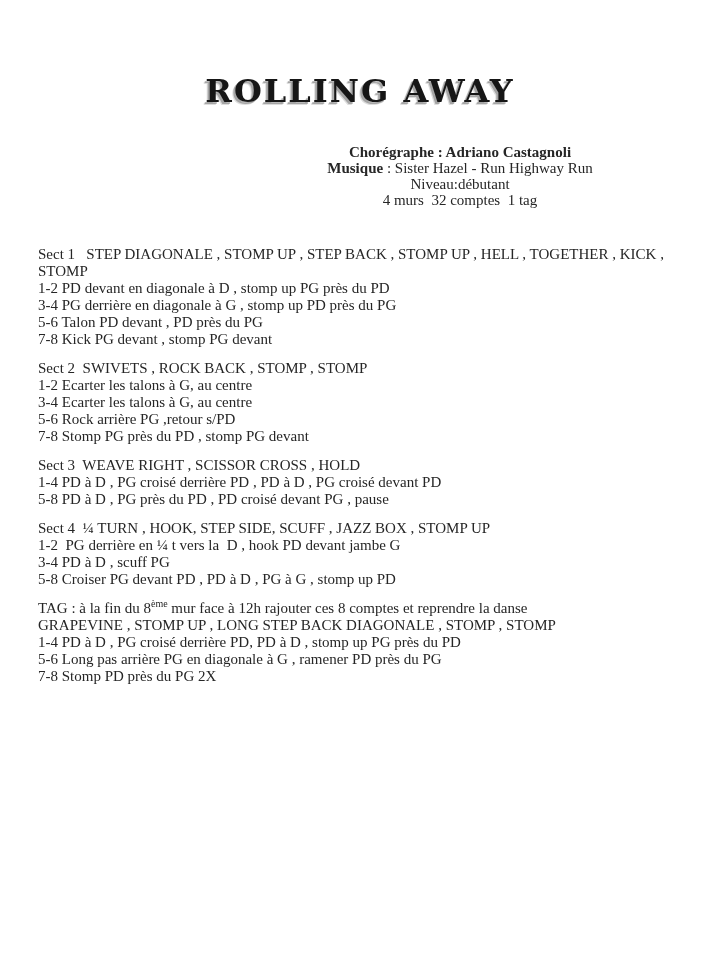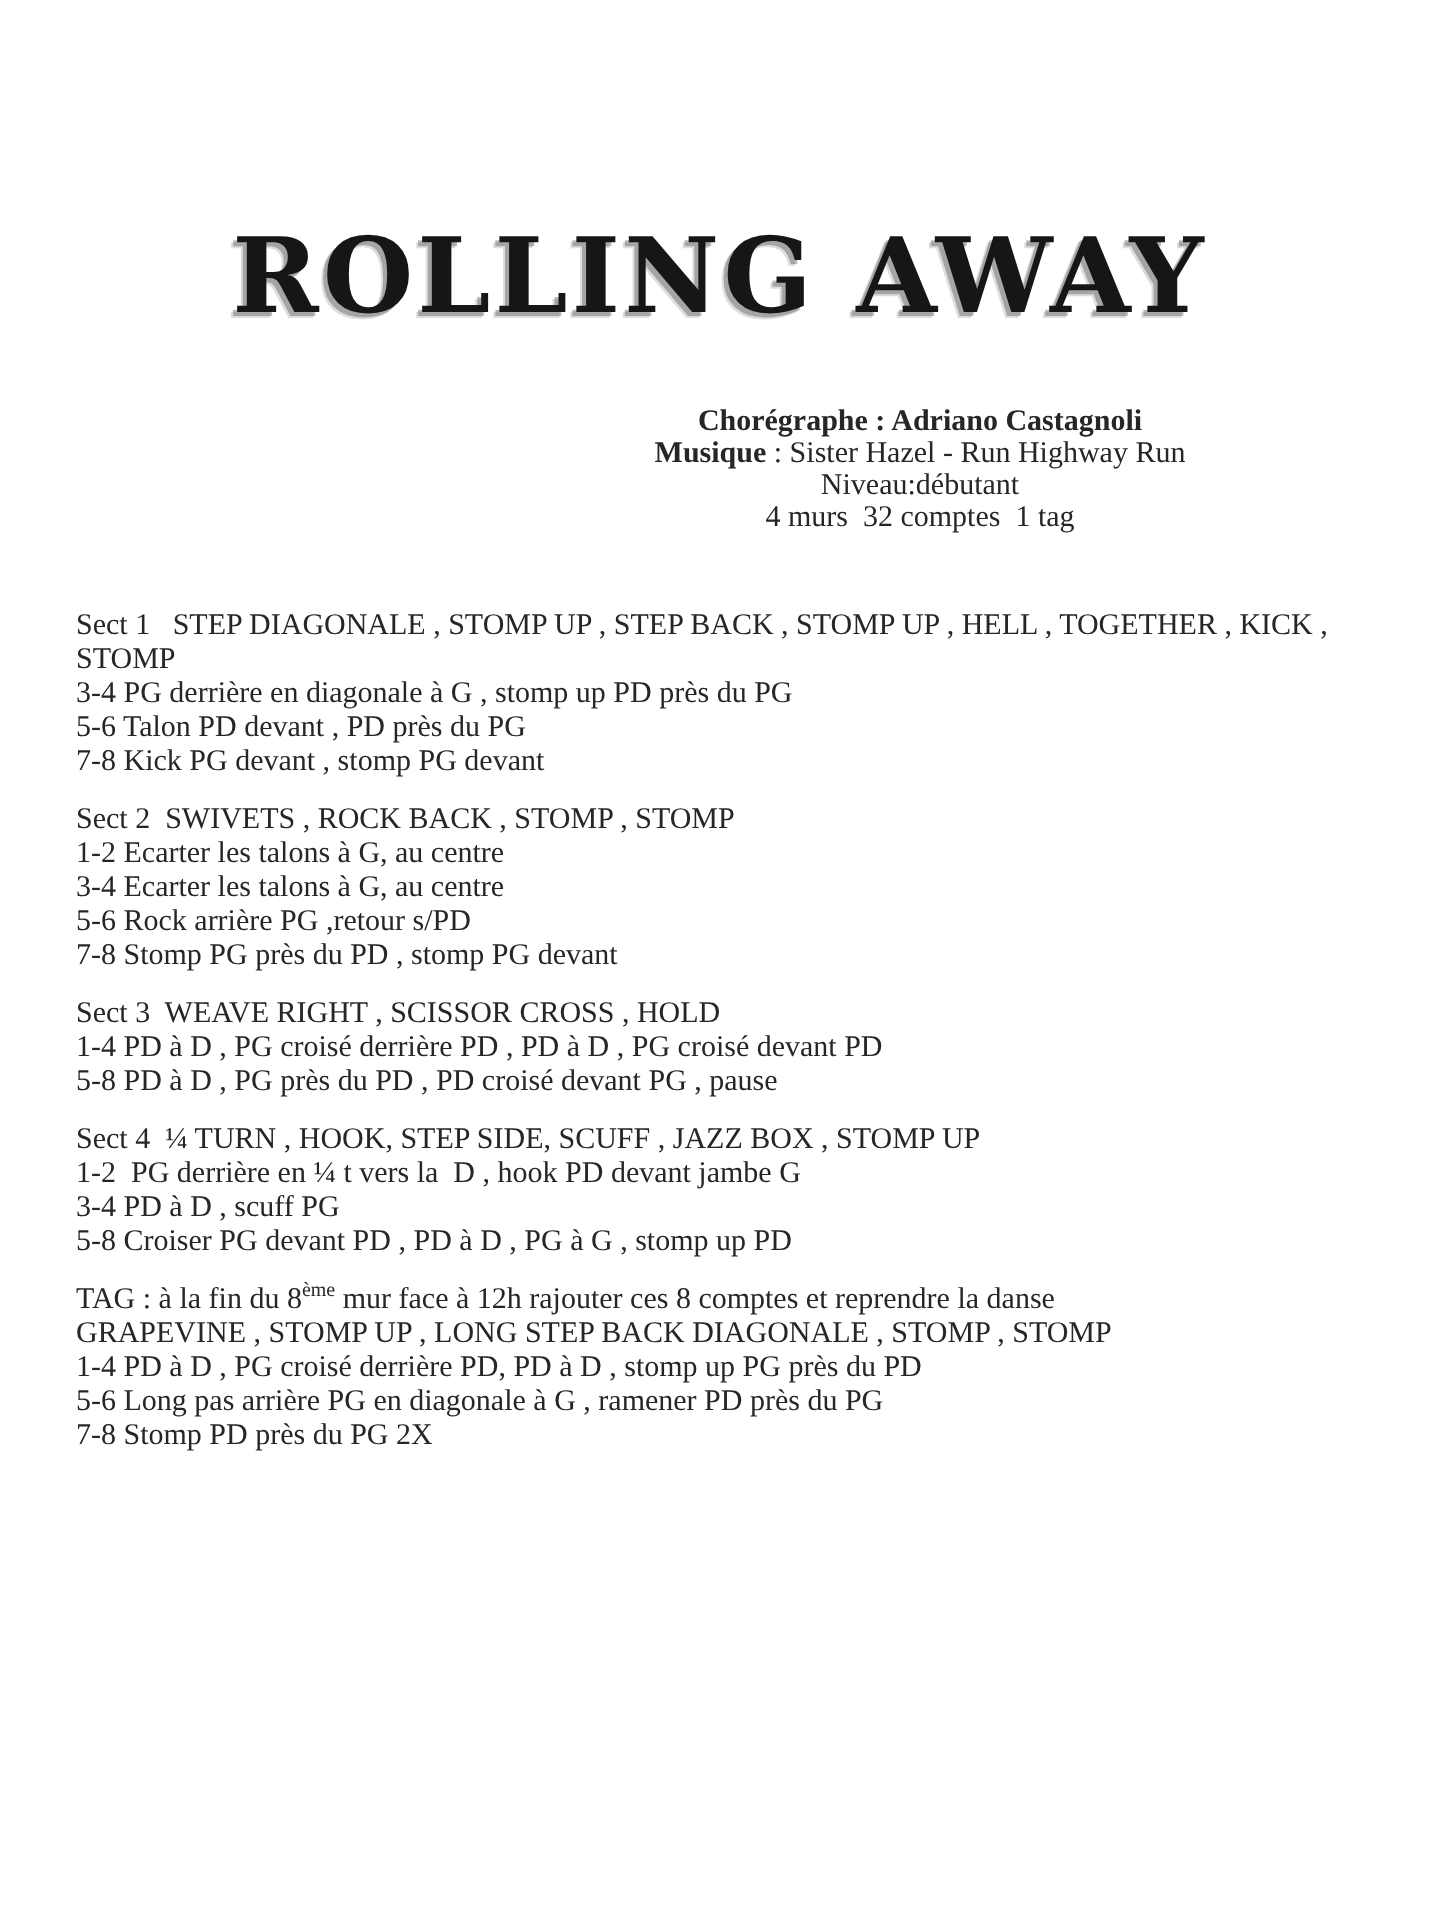--- a/index.html
+++ b/index.html
@@ -7,25 +7,25 @@
   .page {
     position: relative;
     width: 720px;
     height: 960px;
     background: #ffffff;
     overflow: hidden;
     font-family: "Liberation Serif", serif;
     color: #262626;
   }
   .title {
-    margin-top: 108px;
+    margin-top: 72px;
     text-align: center;
     font-family: "DejaVu Serif", serif;
     font-weight: bold;
-    font-size: 52px;
+    font-size: 32px;
     letter-spacing: 2px;
     color: #161616;
     text-shadow: -2px 2px 0 rgba(60,60,60,0.35), -3px 3px 0 rgba(120,120,120,0.25);
     white-space: nowrap;
   }
   .meta {
     margin-top: 34px;
     margin-left: 200px;
     font-size: 15px;
     line-height: 16px;
@@ -59,20 +59,21 @@
     <div class="meta-line strong-line"><span class="lbl">Chorégraphe : </span><span>Adriano Castagnoli</span></div>
     <div class="meta-line"><span class="lbl">Musique</span><span> : Sister Hazel - Run Highway Run</span></div>
     <div class="meta-line">Niveau:débutant</div>
     <div class="meta-line">4 murs  32 comptes  1 tag</div>
   </div>
 
   <div class="content">
 
     <div class="section">
       <div class="sec-h">Sect 1   STEP DIAGONALE , STOMP UP , STEP BACK , STOMP UP , HELL , TOGETHER , KICK , STOMP</div>
+      <div class="line">1-2 PD devant en diagonale à D , stomp up PG près du PD</div>
       <div class="line">3-4 PG derrière en diagonale à G , stomp up PD près du PG</div>
       <div class="line">5-6 Talon PD devant , PD près du PG</div>
       <div class="line">7-8 Kick PG devant , stomp PG devant</div>
     </div>
 
     <div class="section">
       <div class="sec-h">Sect 2  SWIVETS , ROCK BACK , STOMP , STOMP</div>
       <div class="line">1-2 Ecarter les talons à G, au centre</div>
       <div class="line">3-4 Ecarter les talons à G, au centre</div>
       <div class="line">5-6 Rock arrière PG ,retour s/PD</div>

